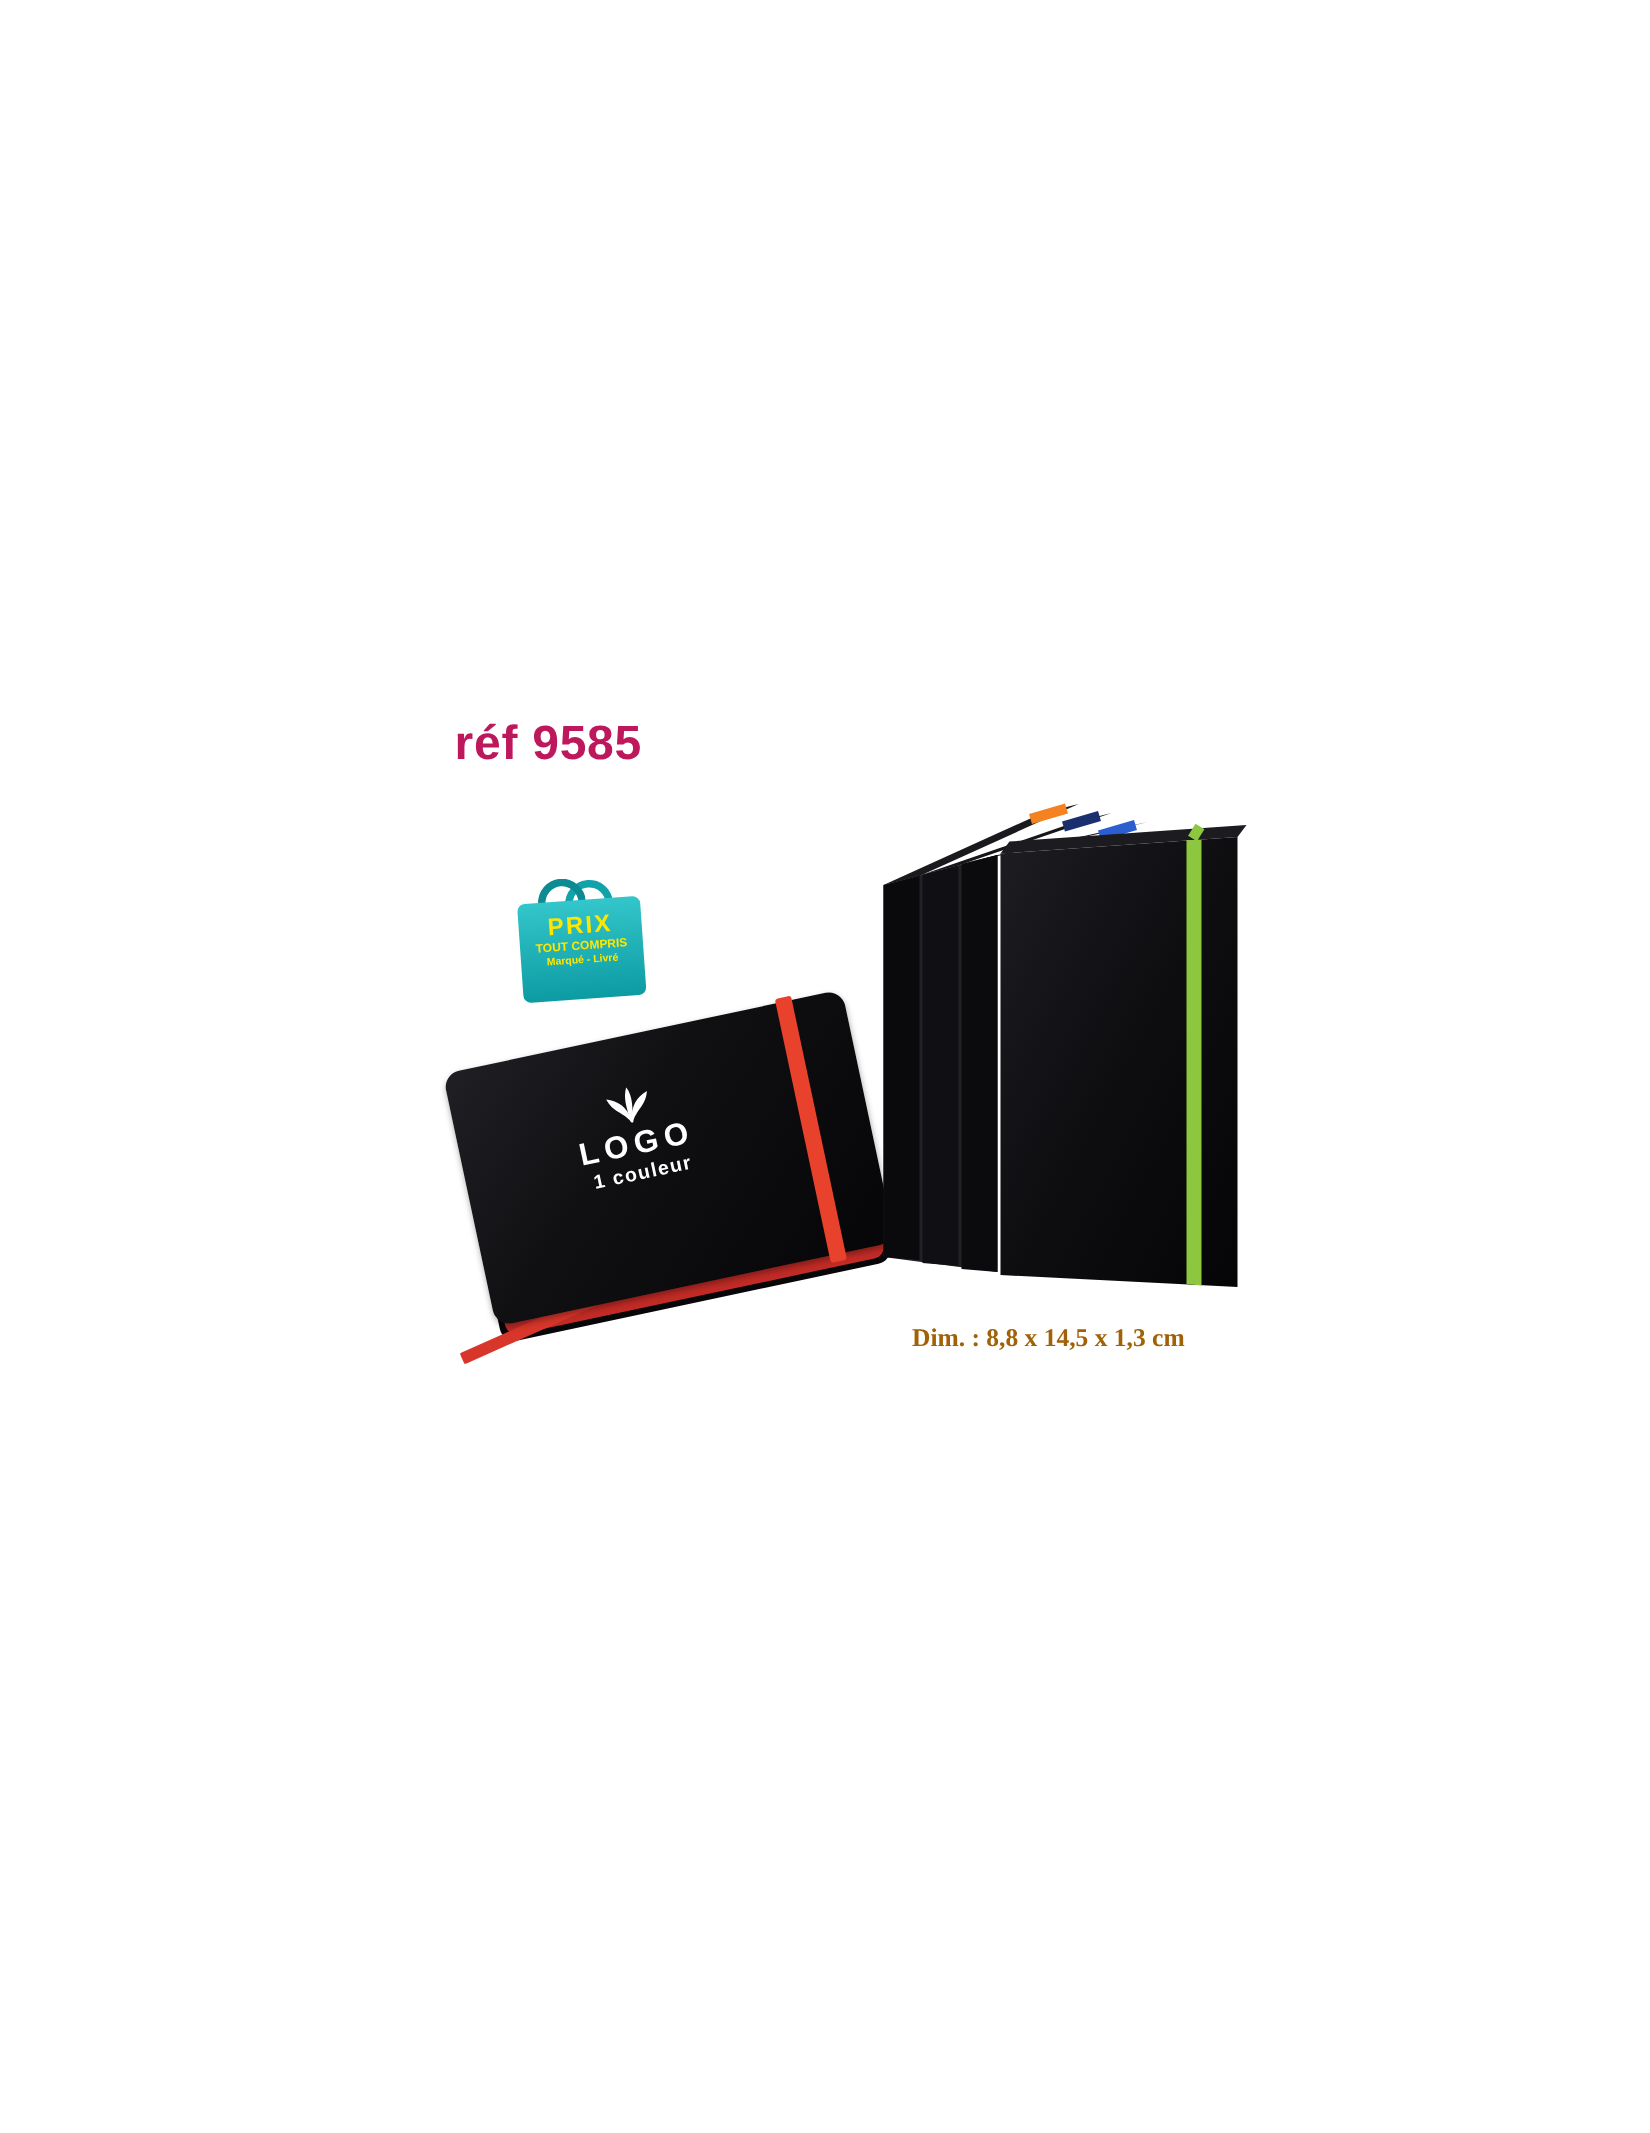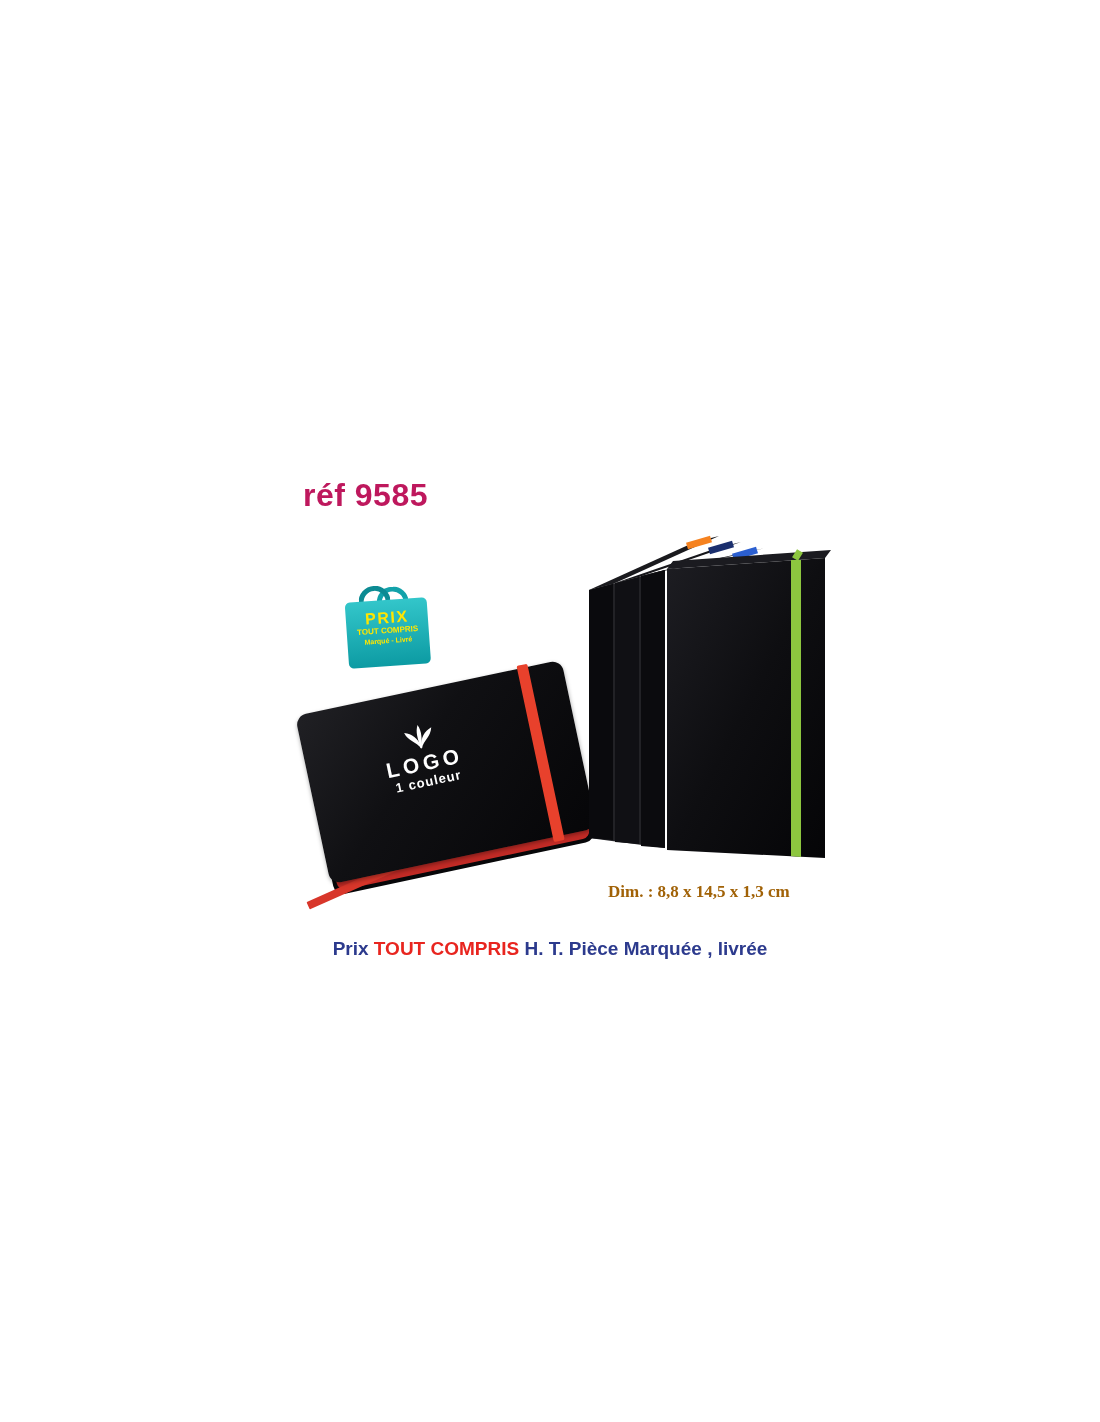--- a/index.html
+++ b/index.html
@@ -129,17 +129,14 @@
 
       <polygon points="94,57 252,46 258,38 100,49" fill="#1b1b20"></polygon>
       <polygon points="94,57 252,46 252,346 94,338" fill="url(#gradD)"></polygon>
       <line x1="222" y1="47" x2="227" y2="39" stroke-width="7" stroke="#8dc63f"></line>
       <polygon points="218,48 228,48 228,345 218,344" fill="#8dc63f"></polygon>
     </svg>
   </div>
 
   <div class="dim-label">Dim. : 8,8 x 14,5 x 1,3 cm</div>
 
-  <div class="footer-line">
-    <span class="blue">Prix </span><span class="red">TOUT COMPRIS</span><span class="blue"> H. T. Pièce Marquée , livrée</span>
-  </div>
 
 </div>
 
 </body></html>

